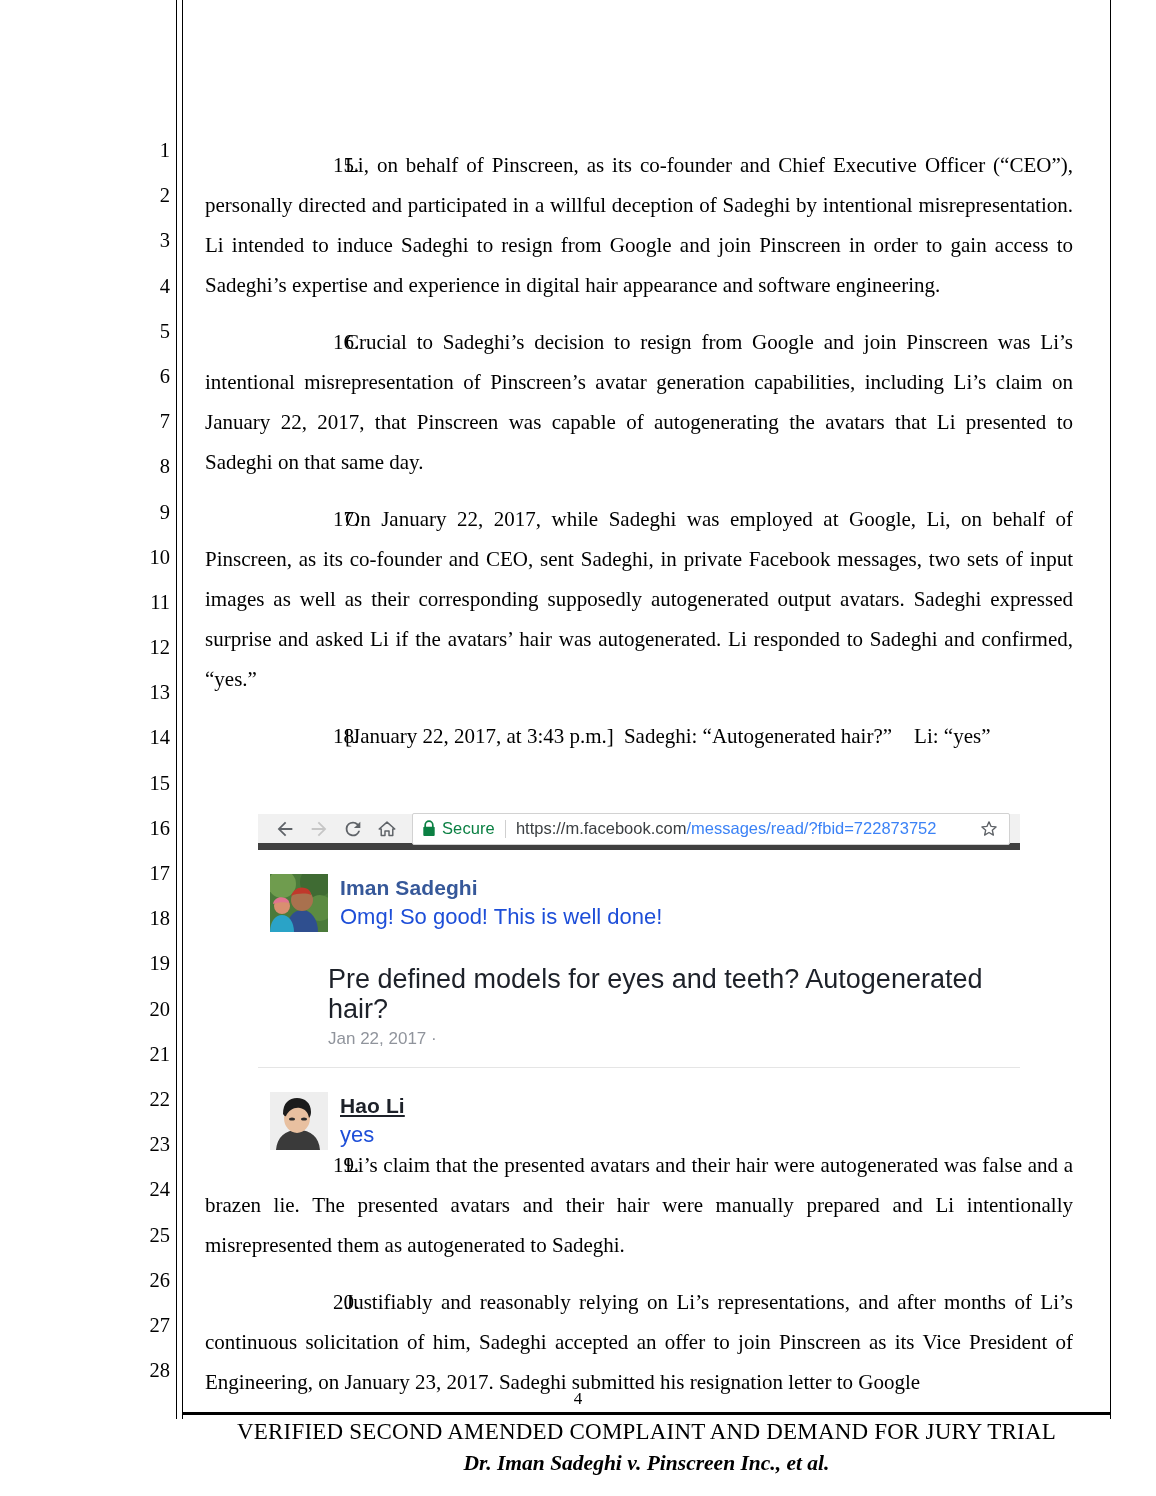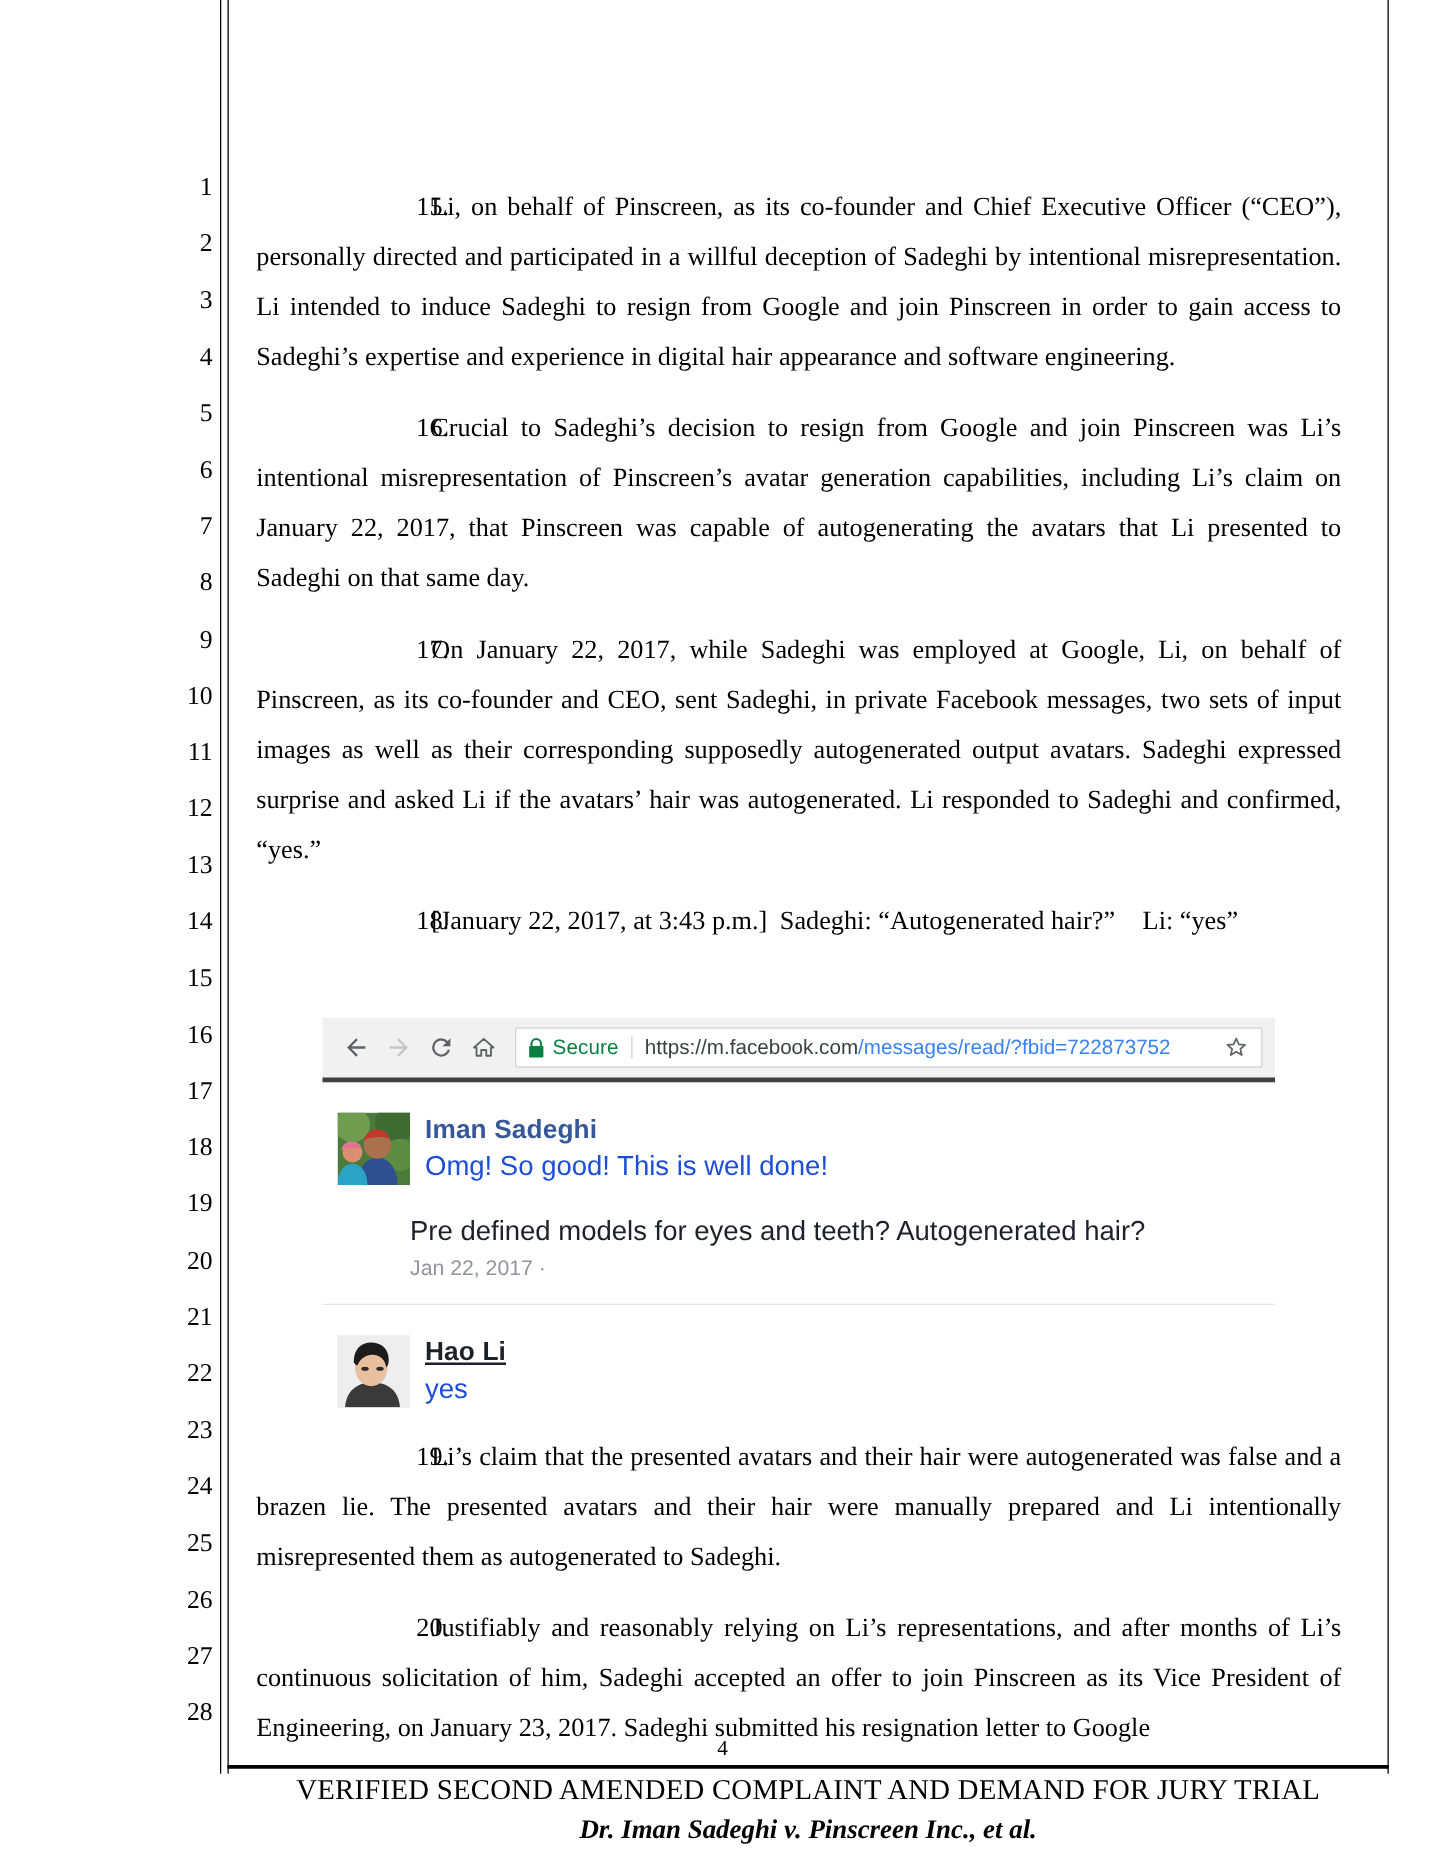--- a/index.html
+++ b/index.html
@@ -91,23 +91,23 @@
   .screenshot {
     position: absolute;
     left: 258px;
     top: 814px;
     width: 762px;
     background: #ffffff;
     font-family: "Liberation Sans", "DejaVu Sans", sans-serif;
   }
 
   .browser-bar {
-    height: 52px;
+    height: 36px;
     background: #f1f1f1;
-    border-bottom: 4px solid #404040;
+    border-bottom: 7px solid #404040;
     display: flex;
     align-items: center;
     padding: 0 10px;
     box-sizing: border-box;
   }
   .nav-btn {
     width: 34px; height: 34px;
     display: flex;
     align-items: center;
     justify-content: center;
@@ -193,24 +193,24 @@
     text-decoration: underline;
   }
   .msg-text {
     color: #1d4ed8;
     font-size: 22px;
     line-height: 30px;
     margin-top: 1px;
   }
   .msg-text-second {
     color: #1d2129;
-    font-size: 22px;
+    font-size: 27px;
     line-height: 30px;
     margin-left: 70px;
-    margin-top: 22px;
+    margin-top: 32px;
   }
   .msg-time {
     color: #90949c;
     font-size: 17px;
     line-height: 24px;
     margin-left: 70px;
     margin-top: 3px;
   }
   .msg-divider {
     height: 1px;

